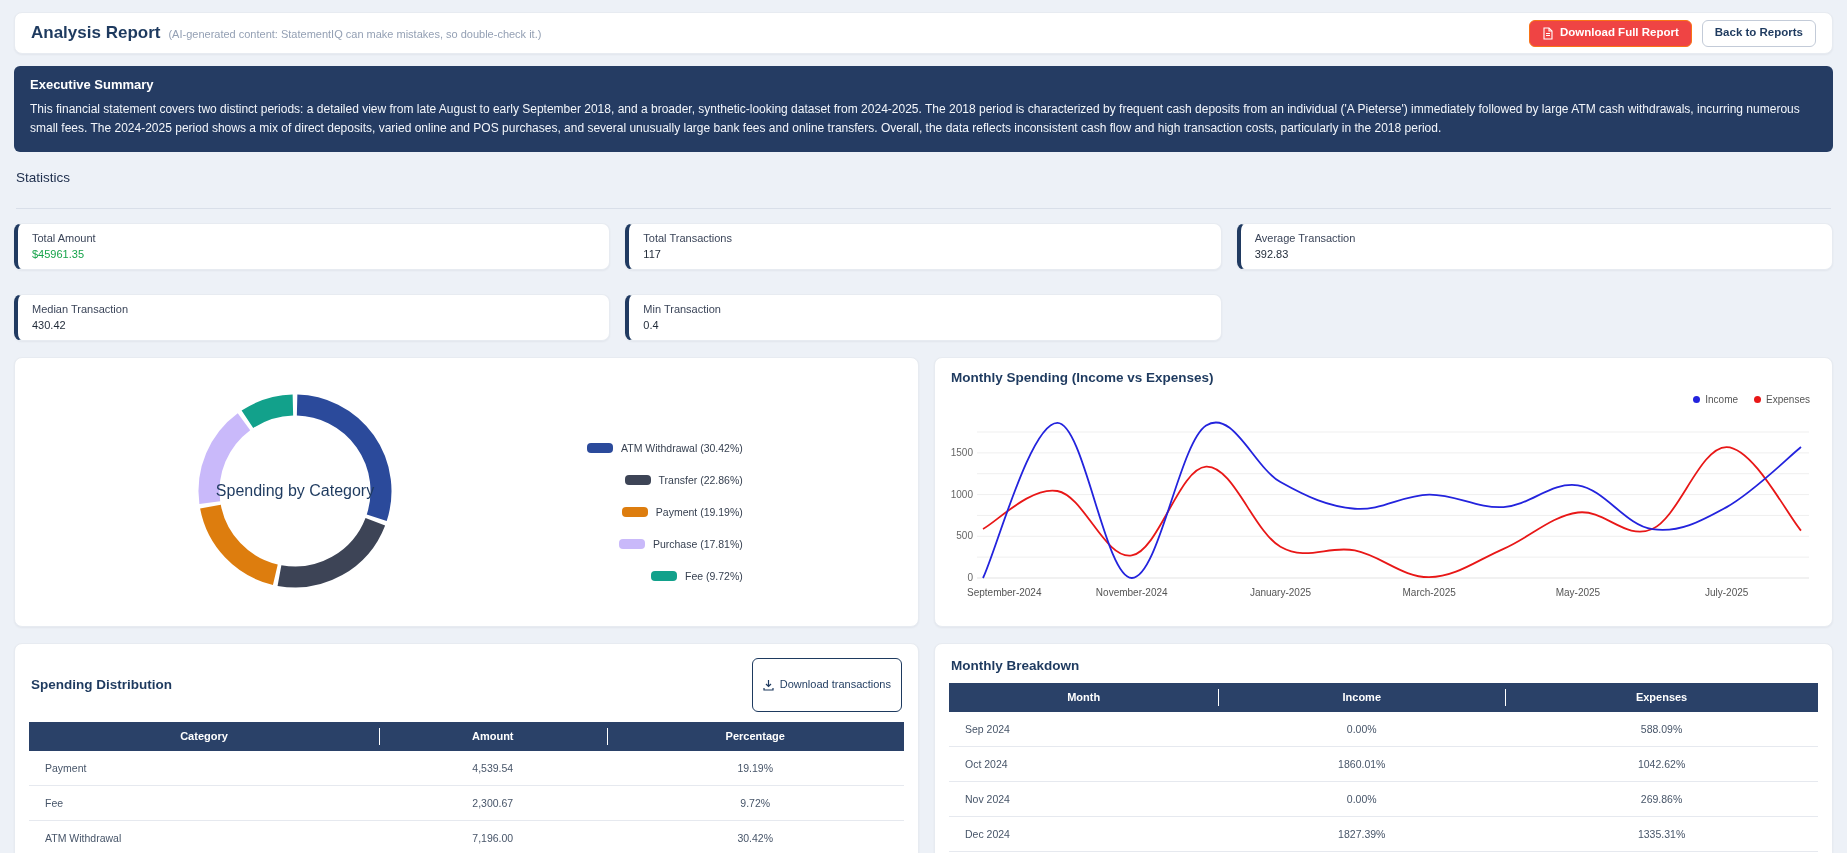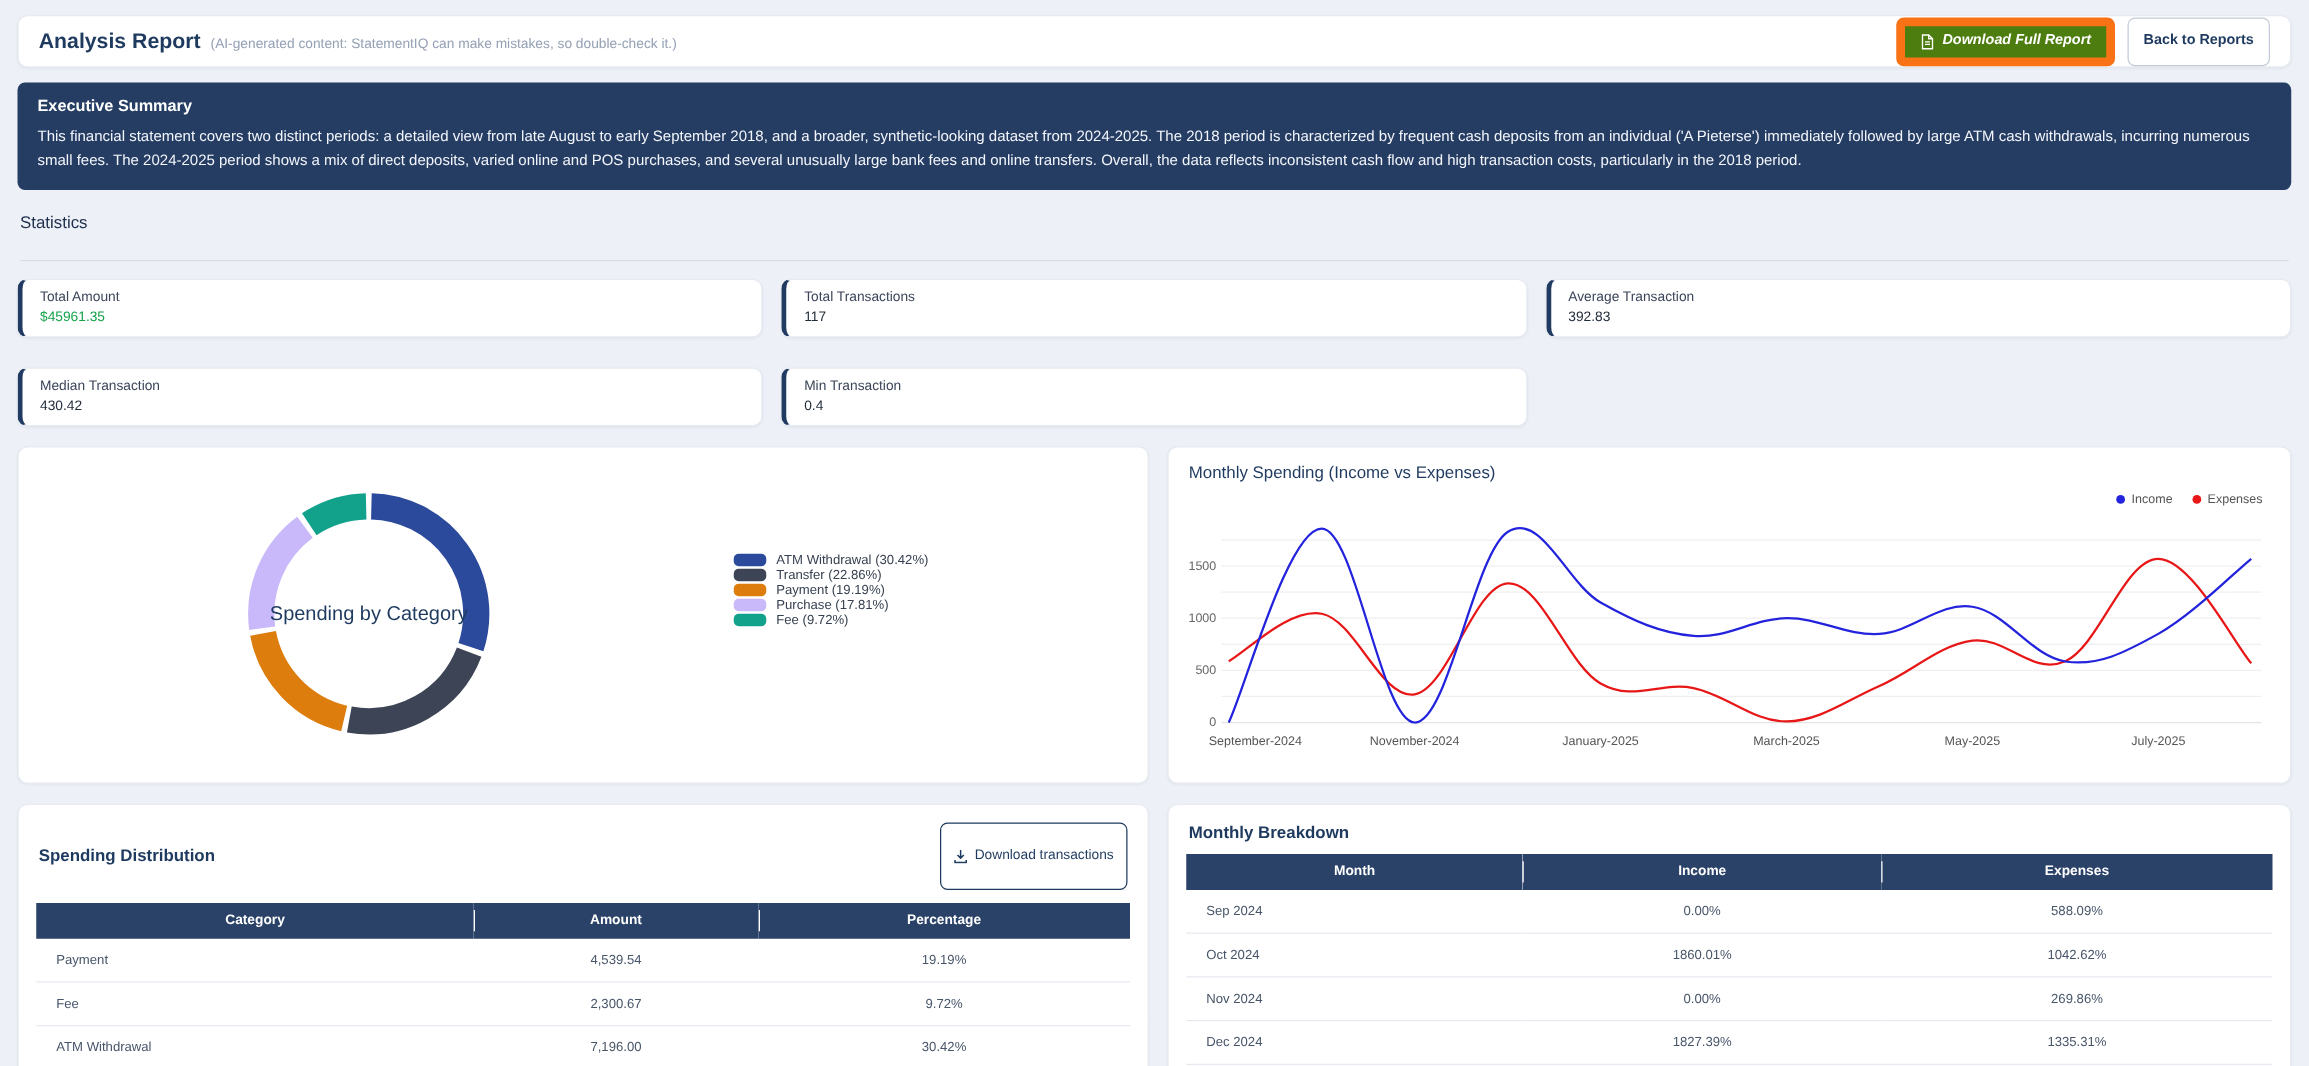--- a/index.html
+++ b/index.html
@@ -12,45 +12,45 @@
   }
   .card { background:#fff; border:1px solid #e7ebf1; border-radius:8px; box-shadow:0 1px 2px rgba(16,24,40,.05); }
 
   
   .topbar { display:flex; align-items:center; justify-content:space-between; padding:8px 16px; height:42px; }
   .title-wrap { display:flex; align-items:baseline; gap:8px; }
   .page-title { font-size:17px; font-weight:bold; color:#1e3a5f; }
   .page-subtitle { font-size:11px; color:#94a0b4; }
   .topbar-actions { display:flex; gap:10px; }
   .btn { display:inline-flex; align-items:center; gap:6px; font-family:inherit; font-size:11.5px; font-weight:bold; border-radius:6px; padding:6px 12px; cursor:pointer; line-height:1; }
-  .btn-primary { background:#4d7c0f; color:#fff; border:7px solid #f97316;font-style:italic; }
+  .btn-primary { background:#ef4444; color:#fff; border:1px solid #f97316; }
   .btn-outline { background:#fff; color:#1e3a5f; border:1px solid #c3cbd8; }
   .btn svg { display:block; }
 
   
   .summary { background:#253c63; border-radius:6px; margin-top:12px; padding:11px 16px 13px; color:#fff; }
   .summary-title { font-size:13px; font-weight:bold; margin-bottom:8px; }
   .summary-body { font-size:12px; line-height:1.62; color:#f3f6fb; }
 
   
   .section-heading { font-size:13.5px; color:#21314f; margin:18px 2px 0; padding-bottom:23px; border-bottom:1px solid #d9dfe9; }
   .stats-grid { display:grid; grid-template-columns:repeat(3,1fr); gap:24px 15px; margin-top:14px; }
   .stat-card { background:#fff; border:1px solid #e7ebf1; border-left:4px solid #203a61; border-radius:8px; padding:8px 14px 9px; box-shadow:0 1px 2px rgba(16,24,40,.05); }
   .stat-label { font-size:11px; color:#3b4559; }
   .stat-value { font-size:11px; color:#1f2937; margin-top:4px; }
 
   
   .charts-row { display:grid; grid-template-columns:905px 1fr; gap:15px; margin-top:16px; }
   .chart-card { position:relative; height:270px; padding:12px 16px; }
   .donut-wrap { position:absolute; left:172px; top:25px; }
-  .donut-legend { position:absolute; left:572px; top:84px; display:flex; flex-direction:column; gap:0; }
+  .donut-legend { position:absolute; left:572px; top:84px; display:flex; flex-direction:column; gap:20px;align-items:flex-end; }
   .legend-item { display:flex; align-items:center; gap:8px; cursor:pointer; }
   .legend-swatch { width:26px; height:10px; border-radius:4px; }
   .legend-label { font-size:10.5px; color:#374151; }
-  .line-title { font-size:13.5px; font-weight:normal; color:#1e3a5f; }
+  .line-title { font-size:13.5px; font-weight:bold; color:#1e3a5f; }
   .line-legend { position:absolute; right:22px; top:36px; display:flex; gap:16px; }
   .line-legend .legend-item { gap:5px; }
   .dot { width:7px; height:7px; border-radius:50%; }
   .line-svg { position:absolute; left:14px; top:52px; }
 
   
   .tables-row { display:grid; grid-template-columns:905px 1fr; gap:15px; margin-top:16px; }
   .table-card { padding:12px 14px; height:260px; overflow:hidden; }
   .table-head-row { display:flex; align-items:center; justify-content:space-between; padding:2px 2px 10px; }
   .table-title { font-size:13.5px; font-weight:bold; color:#1e3a5f; }

